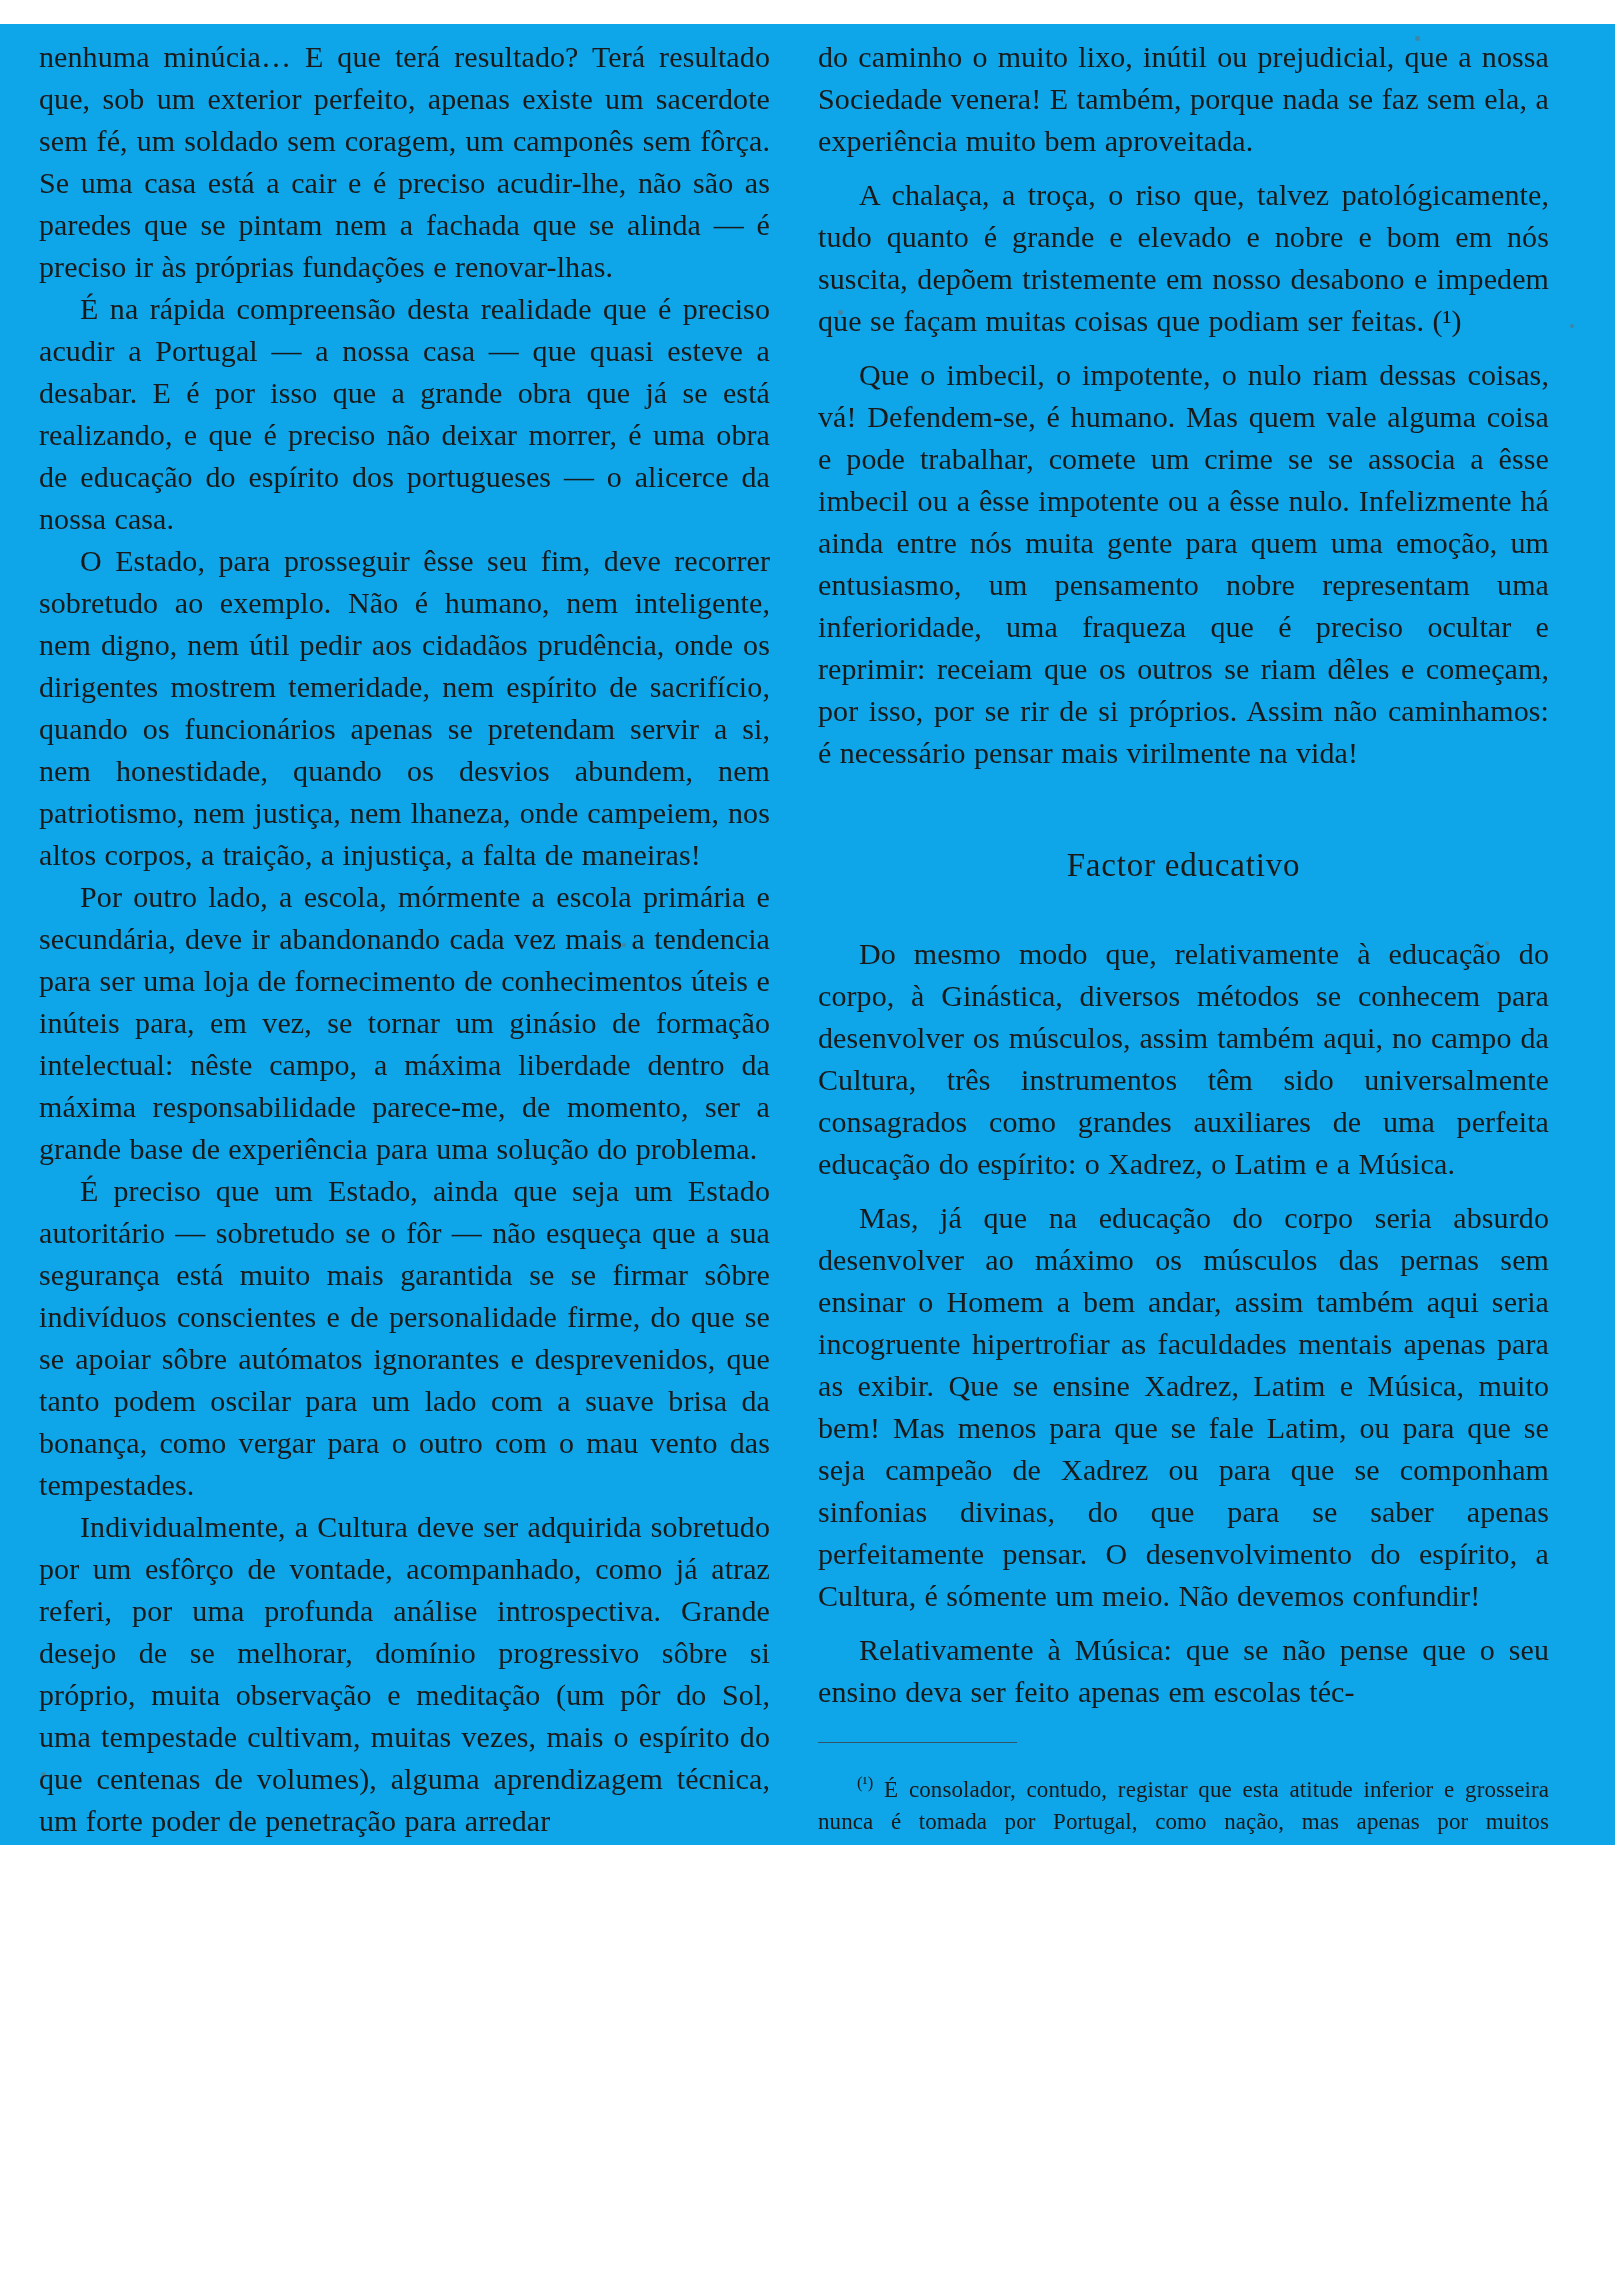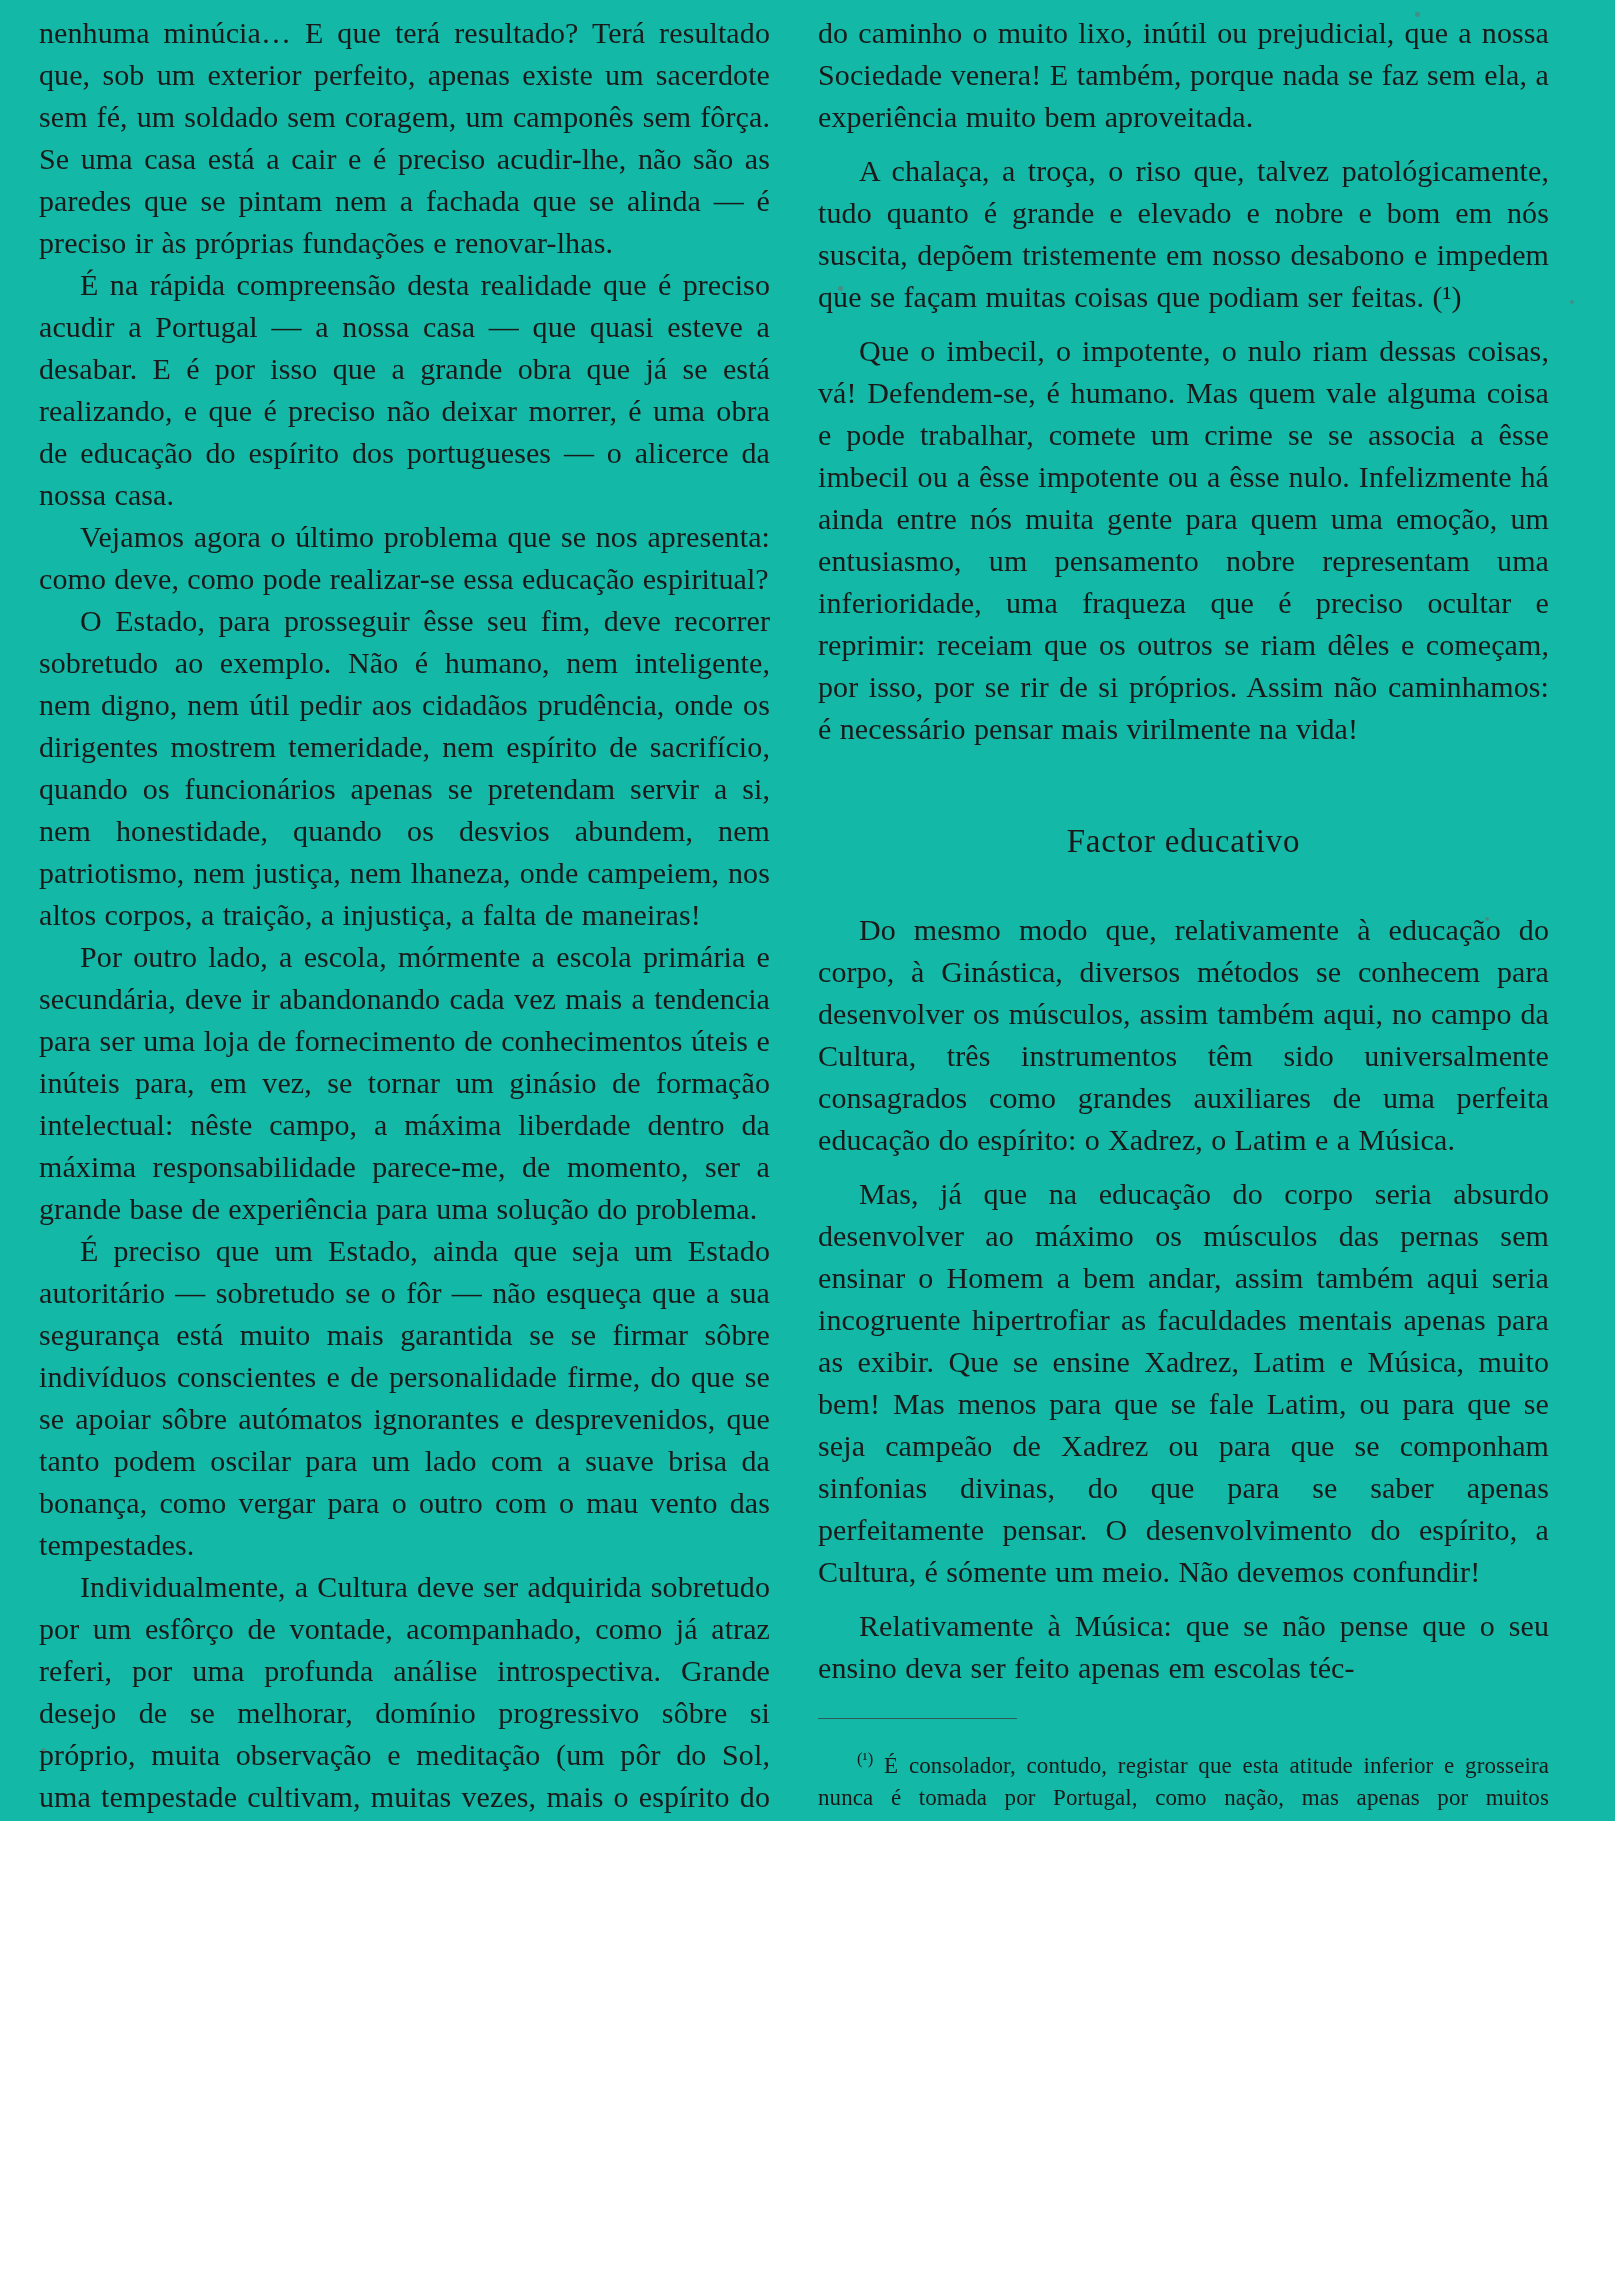--- a/index.html
+++ b/index.html
@@ -4,26 +4,27 @@
 <style>
   html, body {
     margin: 0;
     padding: 0;
     background: #ffffff;
   }
   .page {
     position: relative;
     width: 1615px;
     height: 1821px;
-    background: #14b8a6;
+    background: #0ea5e9;
     box-sizing: border-box;
     padding: 12px 39px 20px 39px;
     font-family: "Liberation Serif", "DejaVu Serif", serif;
     color: #1a1a1a;
     overflow: hidden;
+    margin-top: 24px;
   }
   .columns {
     display: flex;
     flex-direction: row;
     gap: 48px;
     height: 100%;
     align-items: flex-start;
   }
   .col {
     width: 731px;
@@ -105,21 +106,20 @@
   <div class="speck" style="left:622px;top:919px;width:4px;height:4px;"></div>
   <div class="speck" style="left:41px;top:1748px;width:5.3px;height:5.3px;"></div>
   <div class="speck" style="left:1485px;top:917px;width:4px;height:4px;"></div>
   <div class="speck" style="left:838px;top:286px;width:4.6px;height:4.6px;"></div>
 
   <div class="columns">
 
     <div class="col col-left">
       <p class="para noindent">nenhuma minúcia… E que terá resultado? Terá resultado que, sob um exterior perfeito, apenas existe um sacerdote sem fé, um soldado sem coragem, um camponês sem fôrça. Se uma casa está a cair e é preciso acudir-lhe, não são as paredes que se pintam nem a fachada que se alinda — é preciso ir às próprias fundações e renovar-lhas.</p>
       <p class="para">É na rápida compreensão desta realidade que é preciso acudir a Portugal — a nossa casa — que quasi esteve a desabar. E é por isso que a grande obra que já se está realizando, e que é preciso não deixar morrer, é uma obra de educação do espírito dos portugueses — o alicerce da nossa casa.</p>
-      <p class="para">Vejamos agora o último problema que se nos apresenta: como deve, como pode realizar-se essa educação espiritual?</p>
       <p class="para">O Estado, para prosseguir êsse seu fim, deve recorrer sobretudo ao exemplo. Não é humano, nem inteligente, nem digno, nem útil pedir aos cidadãos prudência, onde os dirigentes mostrem temeridade, nem espírito de sacrifício, quando os funcionários apenas se pretendam servir a si, nem honestidade, quando os desvios abundem, nem patriotismo, nem justiça, nem lhaneza, onde campeiem, nos altos corpos, a traição, a injustiça, a falta de maneiras!</p>
       <p class="para">Por outro lado, a escola, mórmente a escola primária e secundária, deve ir abandonando cada vez mais a tendencia para ser uma loja de fornecimento de conhecimentos úteis e inúteis para, em vez, se tornar um ginásio de formação intelectual: nêste campo, a máxima liberdade dentro da máxima responsabilidade parece-me, de momento, ser a grande base de experiência para uma solução do problema.</p>
       <p class="para">É preciso que um Estado, ainda que seja um Estado autoritário — sobretudo se o fôr — não esqueça que a sua segurança está muito mais garantida se se firmar sôbre indivíduos conscientes e de personalidade firme, do que se se apoiar sôbre autómatos ignorantes e desprevenidos, que tanto podem oscilar para um lado com a suave brisa da bonança, como vergar para o outro com o mau vento das tempestades.</p>
       <p class="para">Individualmente, a Cultura deve ser adquirida sobretudo por um esfôrço de vontade, acompanhado, como já atraz referi, por uma profunda análise introspectiva. Grande desejo de se melhorar, domínio progressivo sôbre si próprio, muita observação e meditação (um pôr do Sol, uma tempestade cultivam, muitas vezes, mais o espírito do que centenas de volumes), alguma aprendizagem técnica, um forte poder de penetração para arredar</p>
     </div>
 
     <div class="col col-right">
       <p class="para noindent">do caminho o muito lixo, inútil ou prejudicial, que a nossa Sociedade venera! E também, porque nada se faz sem ela, a experiência muito bem aproveitada.</p>
       <p class="para">A chalaça, a troça, o riso que, talvez patológicamente, tudo quanto é grande e elevado e nobre e bom em nós suscita, depõem tristemente em nosso desabono e impedem que se façam muitas coisas que podiam ser feitas. (¹)</p>
       <p class="para">Que o imbecil, o impotente, o nulo riam dessas coisas, vá! Defendem-se, é humano. Mas quem vale alguma coisa e pode trabalhar, comete um crime se se associa a êsse imbecil ou a êsse impotente ou a êsse nulo. Infelizmente há ainda entre nós muita gente para quem uma emoção, um entusiasmo, um pensamento nobre representam uma inferioridade, uma fraqueza que é preciso ocultar e reprimir: receiam que os outros se riam dêles e começam, por isso, por se rir de si próprios. Assim não caminhamos: é necessário pensar mais virilmente na vida!</p>

